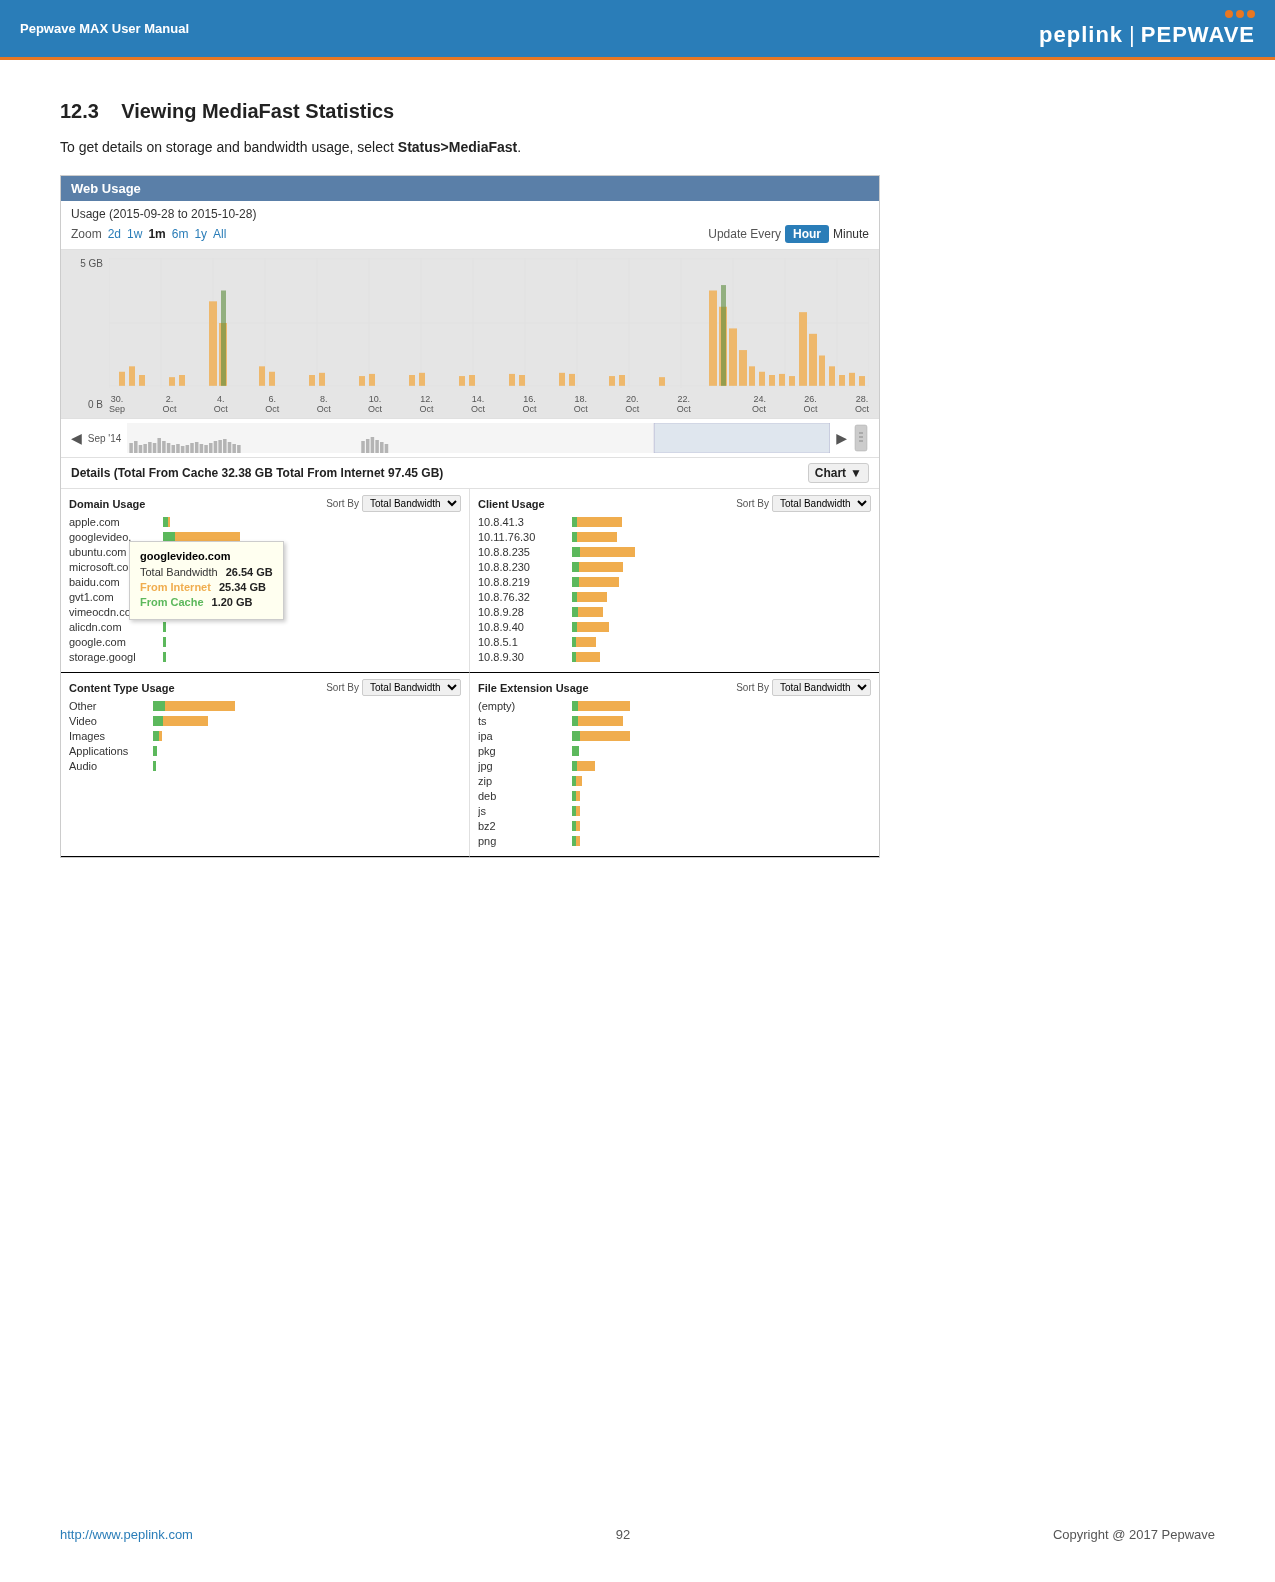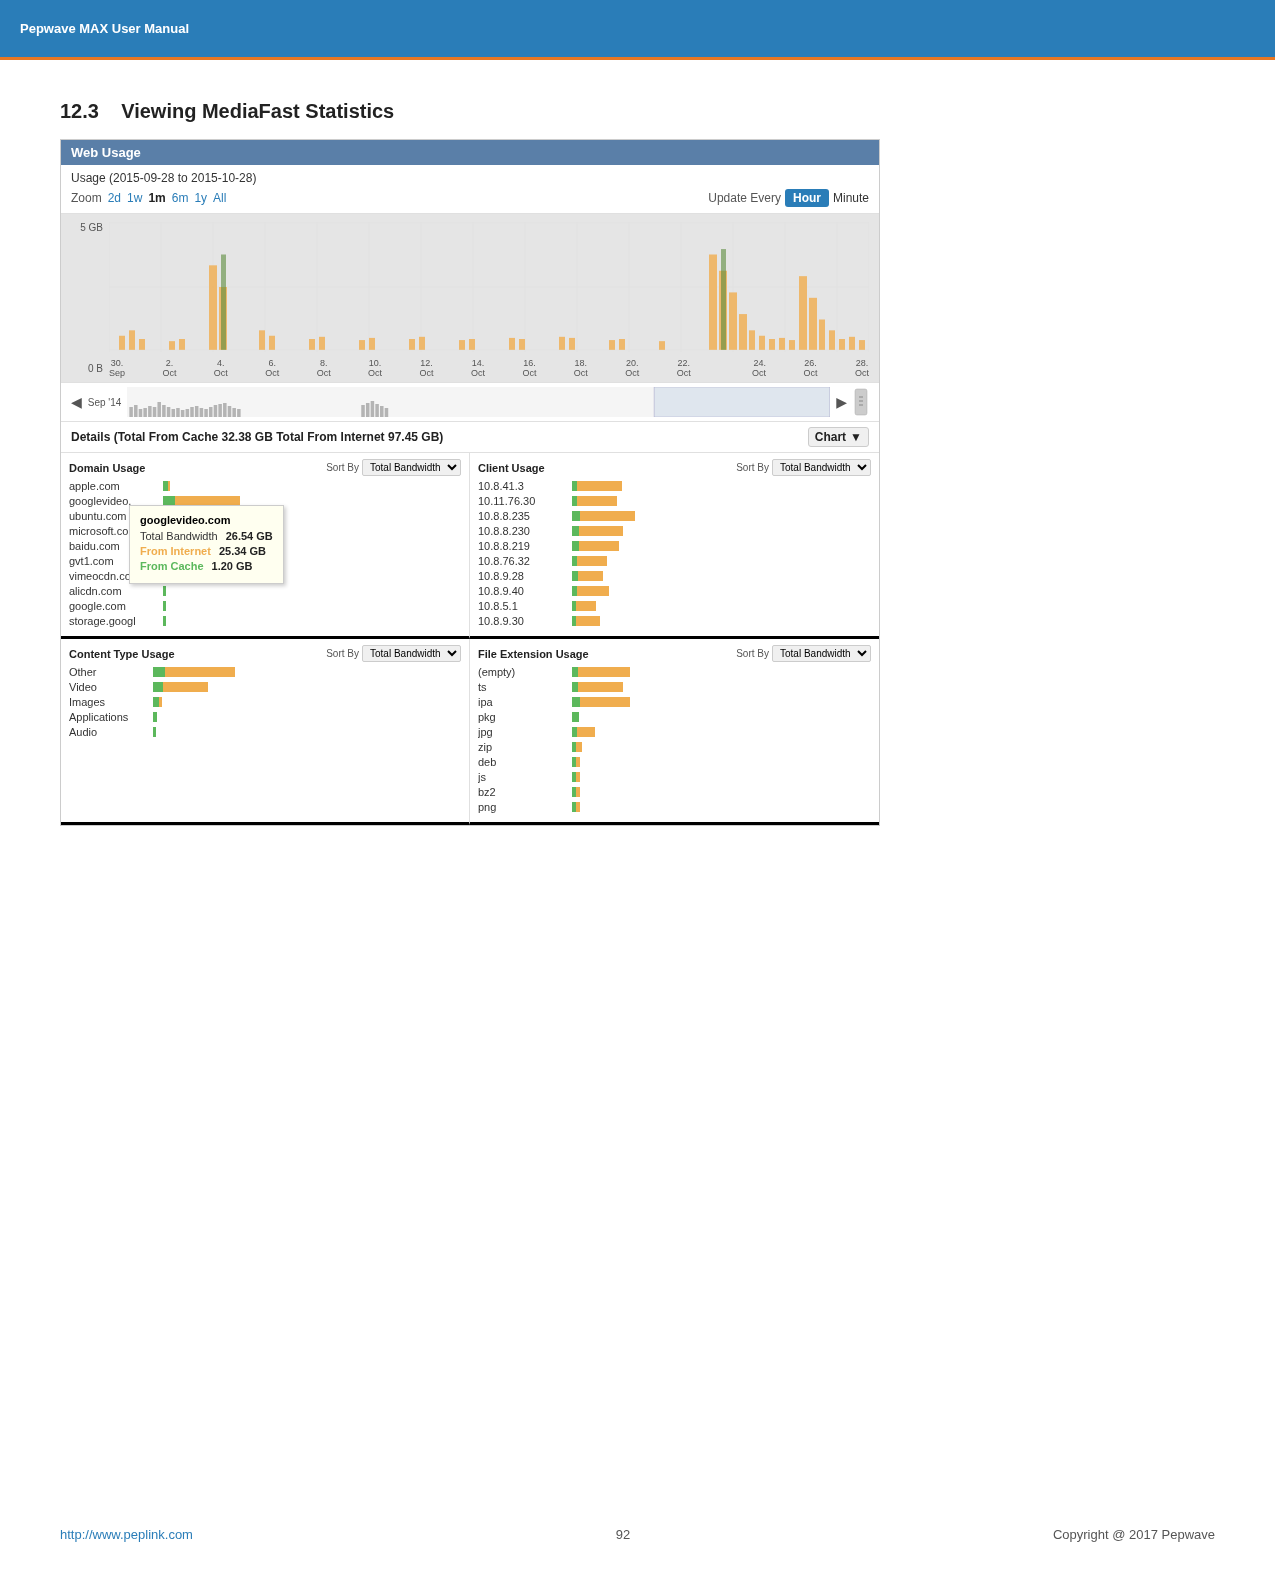--- a/index.html
+++ b/index.html
@@ -206,21 +206,21 @@
 
     
     .four-panels {
       display: grid;
       grid-template-columns: 1fr 1fr;
       grid-template-rows: auto auto;
     }
 
     .panel {
       border-right: 1px solid #e0e0e0;
-      border-bottom: 3px solid #000000;
+      border-bottom: 1px solid #000000;
       padding: 6px 8px;
       background: #fff;
     }
     .panel:nth-child(2n) {
       border-right: none;
     }
 
     .panel-header {
       display: flex;
       justify-content: space-between;
@@ -324,30 +324,47 @@
     }
     .footer-right {
       color: #555;
     }
   </style>
 </head>
 <body>
 
 <div class="header">
   <span class="header-title">Pepwave MAX User Manual</span>
+  <div class="header-logo">
+    <div style="display:flex;flex-direction:column;align-items:flex-end;">
+      <div class="logo-dots">
+        <div class="logo-dot"></div>
+        <div class="logo-dot"></div>
+        <div class="logo-dot"></div>
+      </div>
+      <div style="display:flex;align-items:center;">
+        <span class="logo-text">peplink</span>
+        <span class="logo-separator" style="margin:0 6px;">|</span>
+        <span class="logo-text">PEPWAVE</span>
+      </div>
+    </div>
+  </div>
 </div>
 
 <div class="main-content">
 
   <div class="section-heading">
     <span class="section-num">12.3</span>
     &nbsp;&nbsp;
     <span>Viewing MediaFast Statistics</span>
   </div>
 
+  <p class="intro-text">
+    <span>To get details on storage and bandwidth usage, select </span><strong>Status&gt;MediaFast</strong><span>.</span>
+  </p>
 
   <div class="web-usage-box">
 
     <div class="web-usage-header">
       <span>Web Usage</span>
     </div>
 
     <div class="usage-controls">
       <div class="usage-date-range">Usage (2015-09-28 to 2015-10-28)</div>
       <div class="zoom-row">

